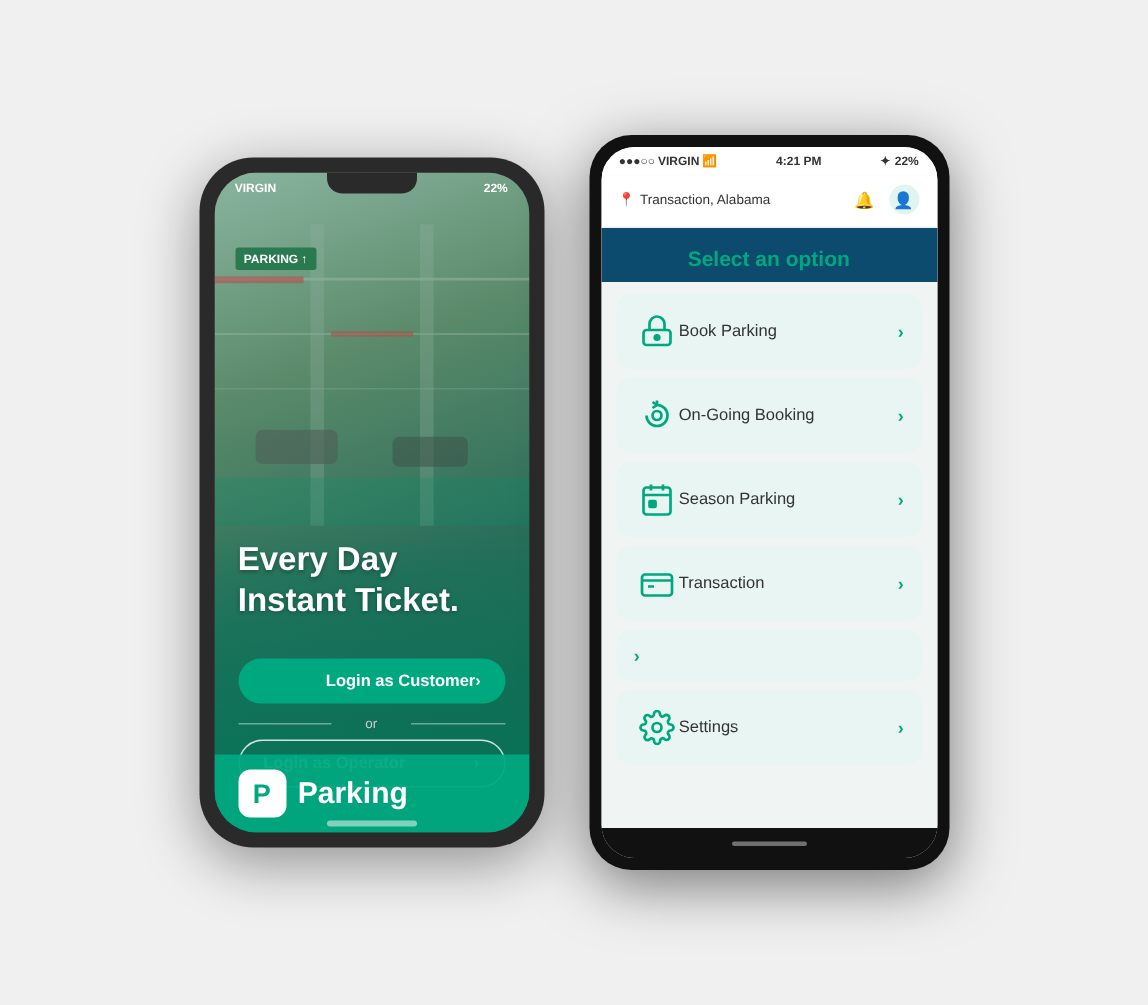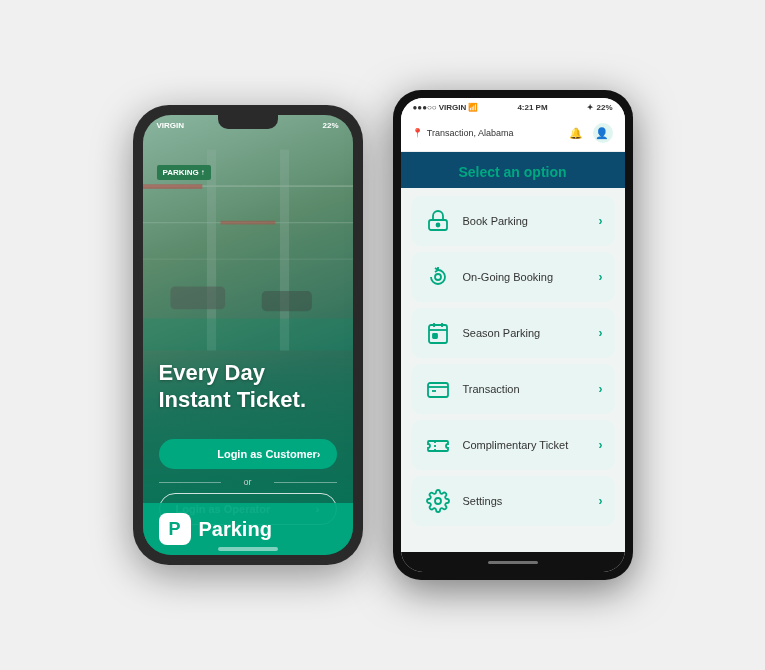--- a/index.html
+++ b/index.html
@@ -254,21 +254,20 @@
       border-radius: 10px;
       padding: 10px 12px;
       display: flex;
       align-items: center;
       justify-content: space-between;
       cursor: pointer;
     }
     .menu-item-left {
       display: flex;
       align-items: center;
-      gap: 10px;
     }
     .menu-icon {
       width: 30px;
       height: 30px;
       display: flex;
       align-items: center;
       justify-content: center;
       font-size: 16px;
       color: #00a880;
     }
@@ -478,29 +477,20 @@
                 <path d="M2 10h20"></path>
                 <path d="M6 14h4"></path>
               </svg>
             </div>
             <span class="menu-text">Transaction</span>
           </div>
           <span class="menu-chevron">›</span>
         </div>
 
         <div class="menu-item">
-          <div class="menu-item-left">
-            <div class="menu-icon">
-              <svg width="24" height="24" viewBox="0 0 24 24" fill="none" stroke="#00a880" stroke-width="1.8">
-                <path d="M2 9a1 1 0 0 1 1-1h18a1 1 0 0 1 1 1v2a2 2 0 0 0 0 4v2a1 1 0 0 1-1 1H3a1 1 0 0 1-1-1v-2a2 2 0 0 0 0-4V9z"></path>
-                <path d="M9 8v10" stroke-dasharray="2 2"></path>
-              </svg>
-            </div>
-            <span class="menu-text">Complimentary Ticket</span>
-          </div>
           <span class="menu-chevron">›</span>
         </div>
 
         <div class="menu-item">
           <div class="menu-item-left">
             <div class="menu-icon">
               <svg width="24" height="24" viewBox="0 0 24 24" fill="none" stroke="#00a880" stroke-width="1.8">
                 <circle cx="12" cy="12" r="3"></circle>
                 <path d="M19.4 15a1.65 1.65 0 0 0 .33 1.82l.06.06a2 2 0 0 1-2.83 2.83l-.06-.06a1.65 1.65 0 0 0-1.82-.33 1.65 1.65 0 0 0-1 1.51V21a2 2 0 0 1-4 0v-.09A1.65 1.65 0 0 0 9 19.4a1.65 1.65 0 0 0-1.82.33l-.06.06a2 2 0 0 1-2.83-2.83l.06-.06A1.65 1.65 0 0 0 4.68 15a1.65 1.65 0 0 0-1.51-1H3a2 2 0 0 1 0-4h.09A1.65 1.65 0 0 0 4.6 9a1.65 1.65 0 0 0-.33-1.82l-.06-.06a2 2 0 0 1 2.83-2.83l.06.06A1.65 1.65 0 0 0 9 4.68a1.65 1.65 0 0 0 1-1.51V3a2 2 0 0 1 4 0v.09a1.65 1.65 0 0 0 1 1.51 1.65 1.65 0 0 0 1.82-.33l.06-.06a2 2 0 0 1 2.83 2.83l-.06.06A1.65 1.65 0 0 0 19.4 9a1.65 1.65 0 0 0 1.51 1H21a2 2 0 0 1 0 4h-.09a1.65 1.65 0 0 0-1.51 1z"></path>
               </svg>

